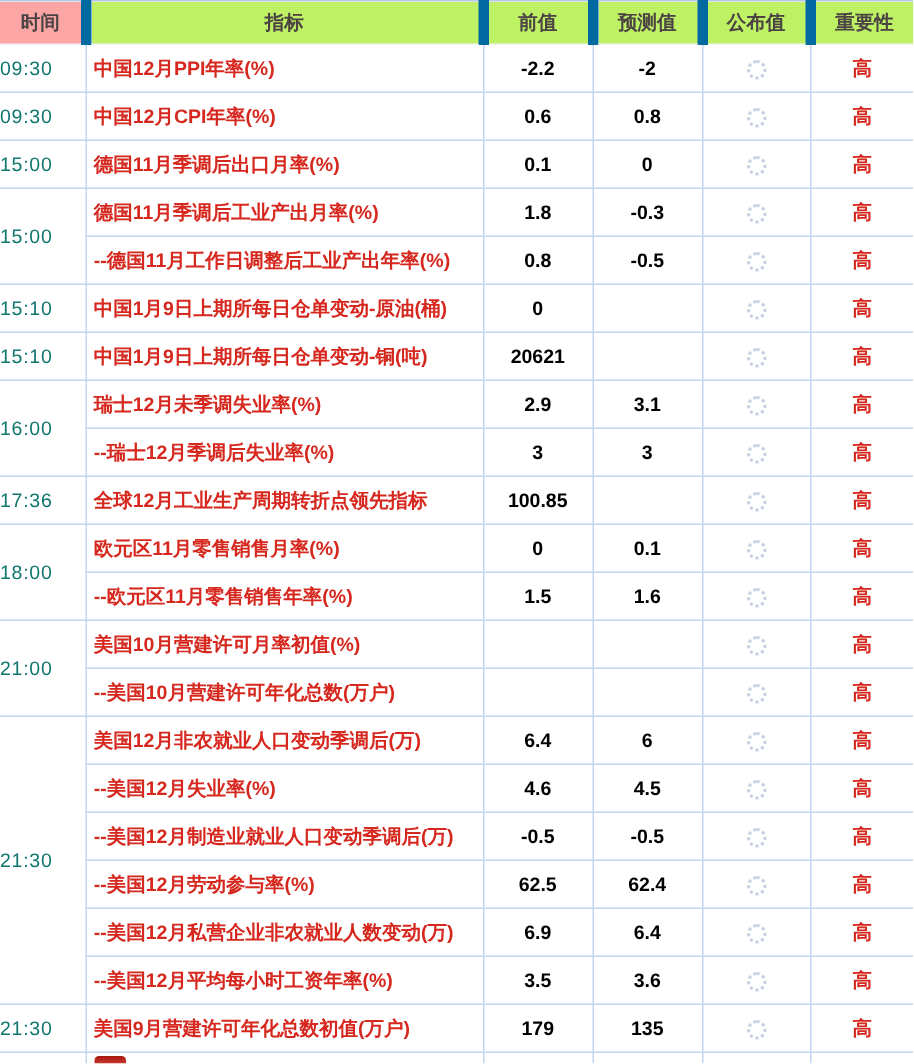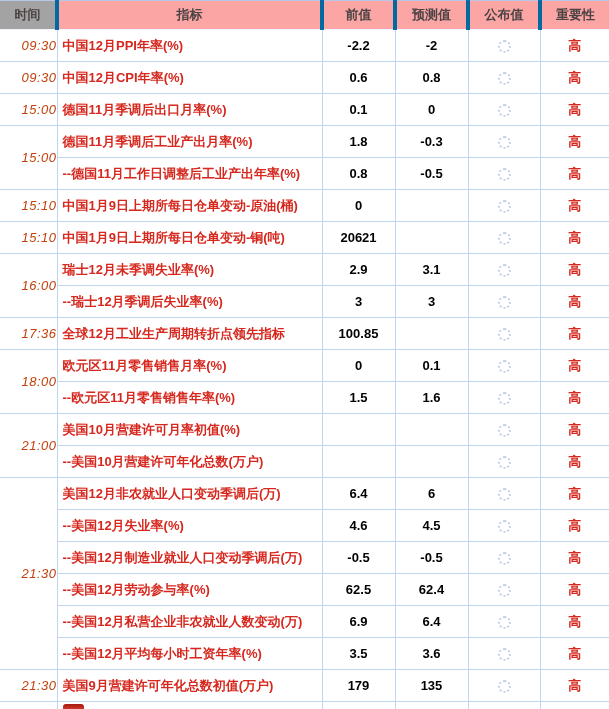--- a/index.html
+++ b/index.html
@@ -4,45 +4,44 @@
 <style>
   html,body{margin:0;padding:0;background:#fff;}
   .wrap{
     width:609px;height:709px;overflow:hidden;position:relative;
     font-family:"Liberation Sans","DejaVu Sans",sans-serif;
     background:#fff;
   }
   table{border-collapse:collapse;table-layout:fixed;width:609px;}
   th{
     height:28px;
-    background:#fca5a5;
+    background:#bef264;
     color:#4c4444;
     font-size:13px;font-weight:bold;
     border-top:1px solid #b7c8e6;
     border-bottom:1px solid #eef3fc;
-    border-left:4px solid #0369a1;
+    border-left:7px solid #0369a1;
     padding:0;text-align:center;
     white-space:nowrap;overflow:hidden;
   }
-  th:first-child{border-left:none;background:#a3a3a3;margin-left:48px;}
+  th:first-child{border-left:none;background:#fca5a5;margin-left:48px;}
   td{
     height:31px;
     border:1px solid #c2d5f0;
     font-size:13px;
     padding:0;
     background:#fff;
     white-space:nowrap;overflow:hidden;
   }
   td.time{
     border-left:none;
-    color:#c2410c;
-    text-align:right;
+    color:#0f766e;
+    text-align:left;
     font-weight:normal;
     letter-spacing:0.5px;
-    font-style:italic;
   }
   td.ind{
     color:#d6281e;
     font-weight:bold;
     text-align:left;
     padding-left:5px;
     cursor:pointer;
   }
   td.val{color:#000000;font-weight:bold;text-align:center;}
   td.pub{text-align:center;}

